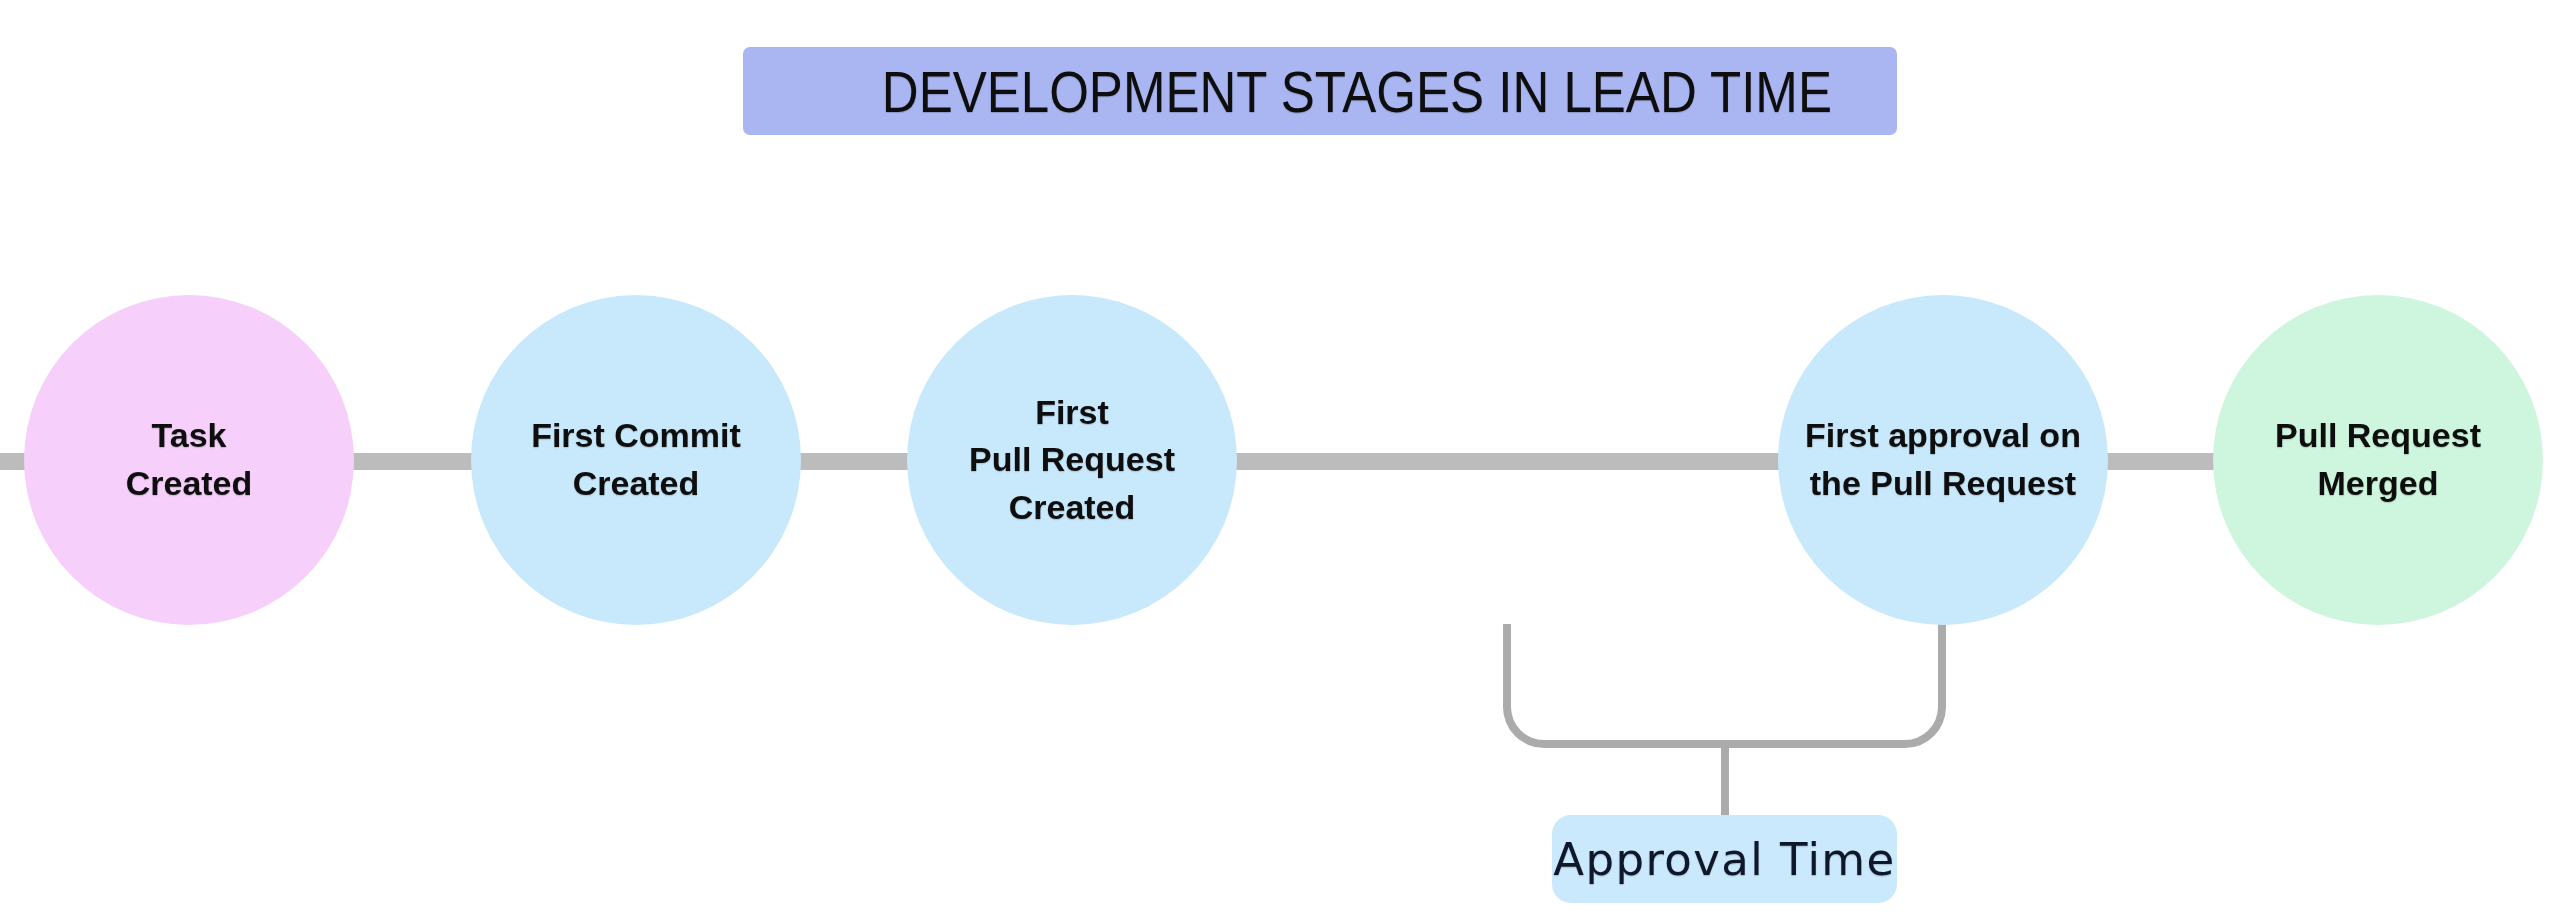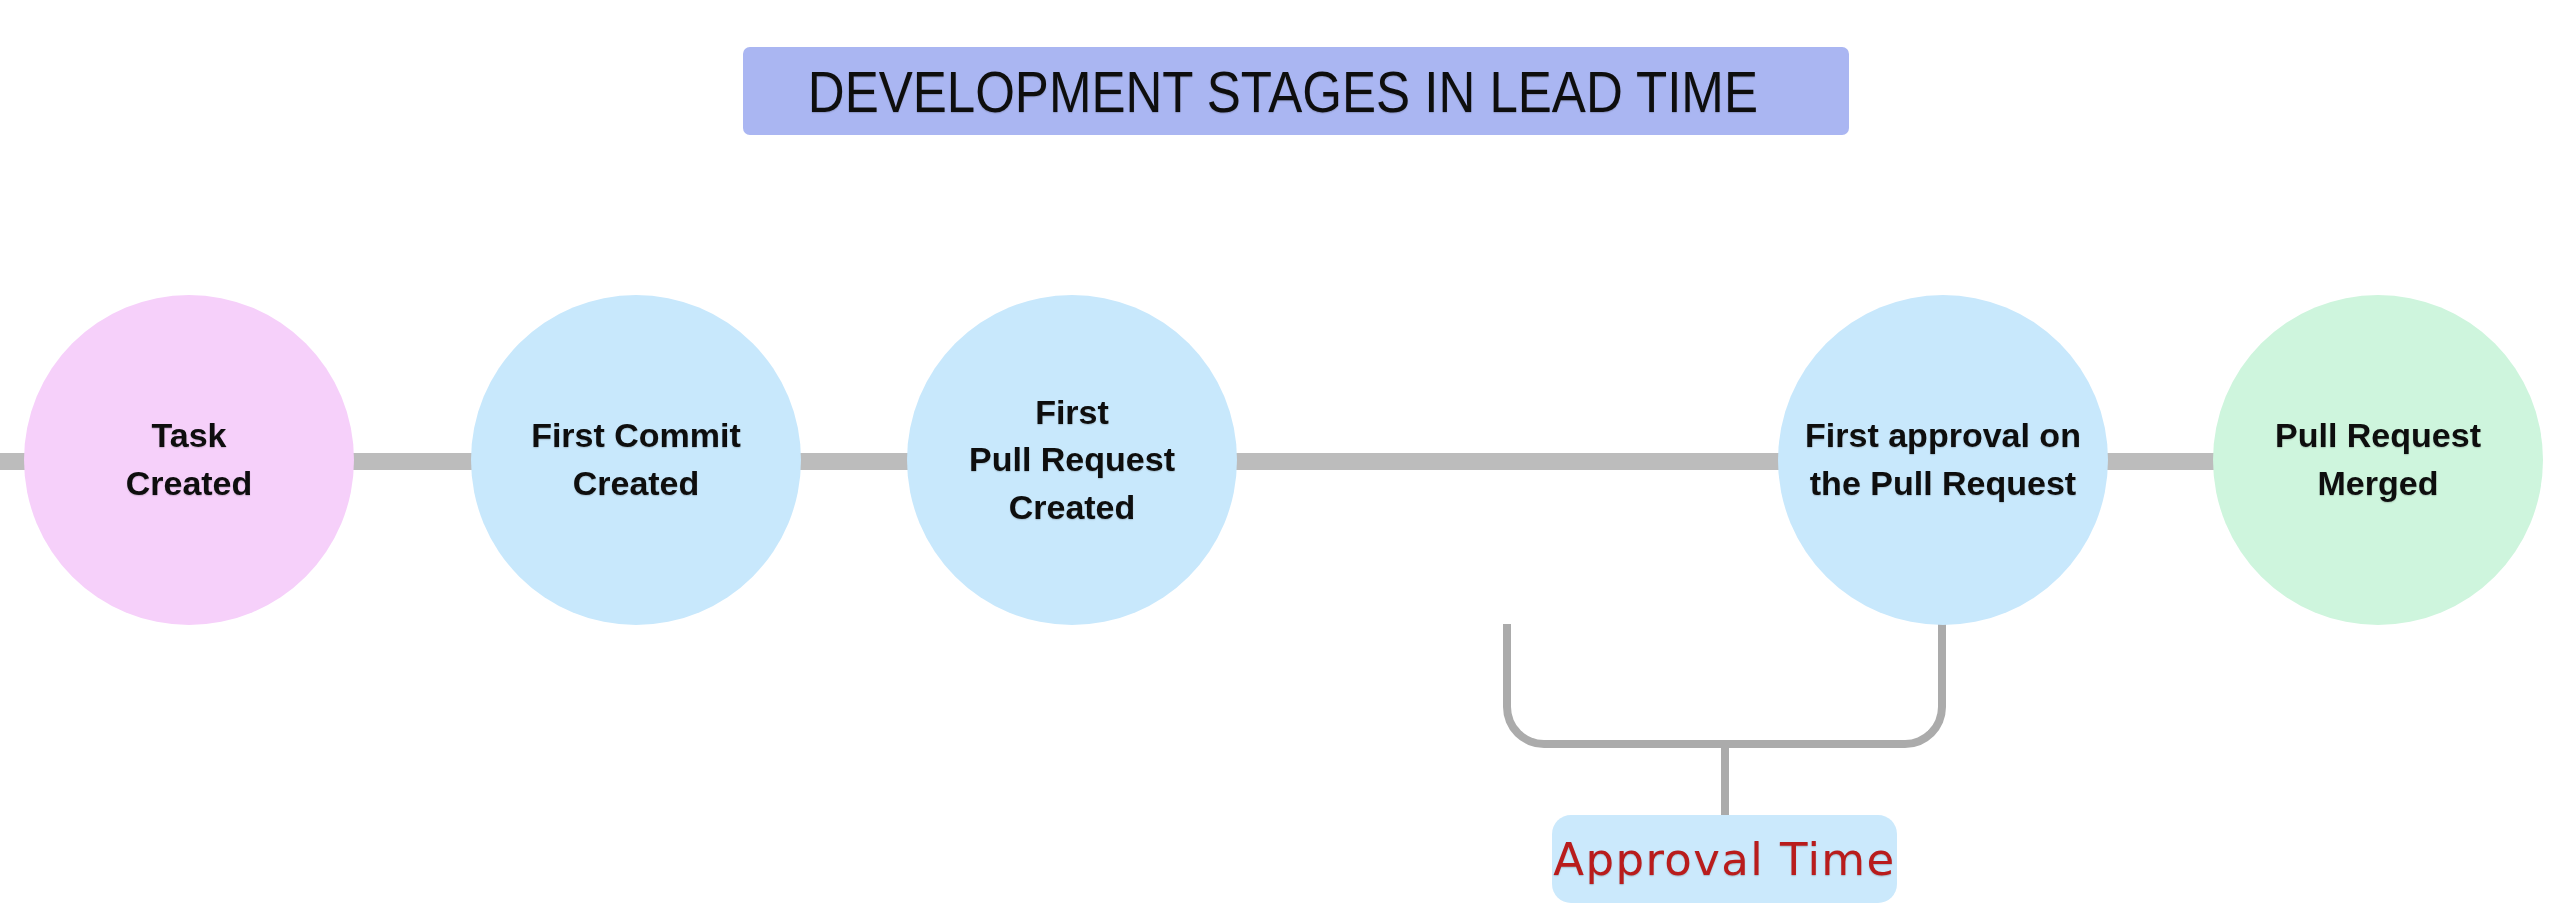--- a/index.html
+++ b/index.html
@@ -21,22 +21,23 @@
   
   .title-box {
     position: absolute;
     left: 743px;
     top: 47px;
     width: 1106px;
     height: 88px;
     border-radius: 6.9px;
     display: flex;
     align-items: center;
-    justify-content: flex-start;
+    justify-content: flex-end;
     z-index: 2;
+    padding-left: 48px;
   }
   .title-text {
     display: inline-block;
     font-size: 58px;
     font-weight: 500;
     letter-spacing: 0px;
     color: #0e0e0e;
     white-space: nowrap;
     transform: scaleX(0.88);
     transform-origin: center;
@@ -111,21 +112,21 @@
     height: 88px;
     border-radius: 19px;
     display: flex;
     align-items: center;
     justify-content: center;
     z-index: 2;
   }
   .annotation-text {
     font-size: 45px;
     font-weight: 400;
-    color: #b91c1c;
+    color: #0f172a;
     font-family: "DejaVu Sans", cursive;
     letter-spacing: 1.4px;
     text-shadow: 0 1.4px 1.4px rgba(0,0,0,0.2);
   }
 </style>
 </head>
 <body>
 
 <div class="canvas">
 

